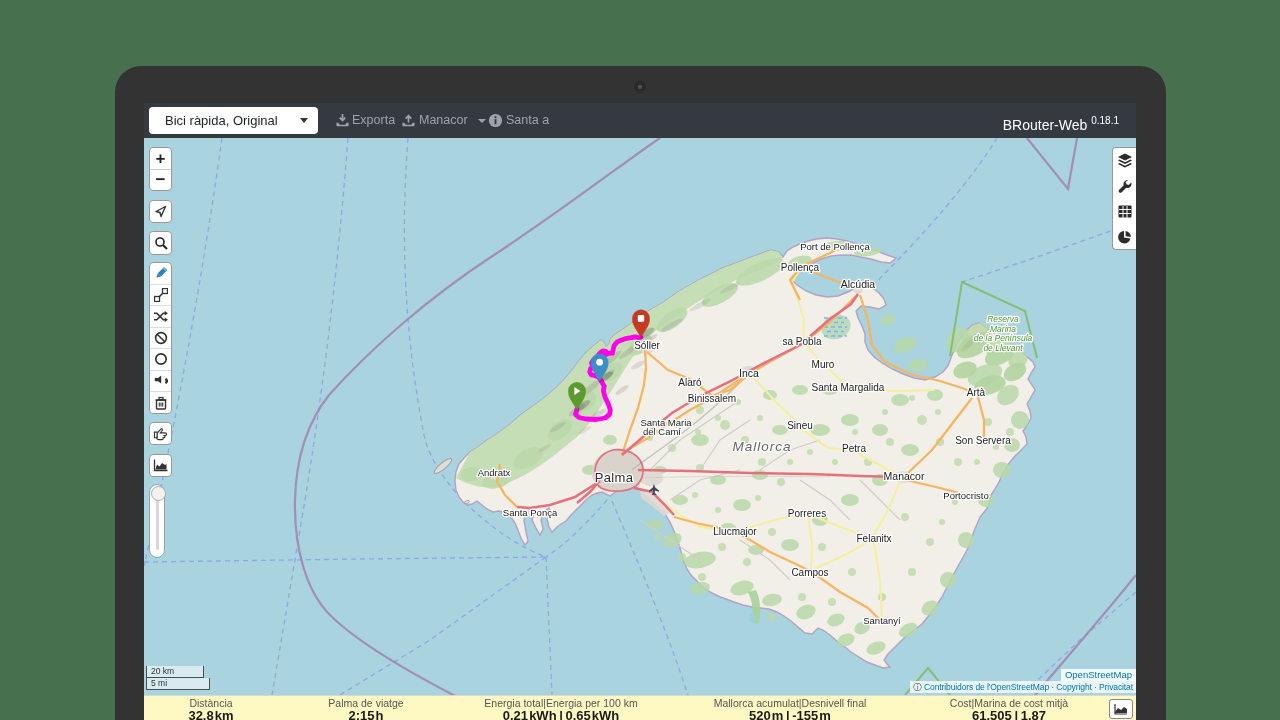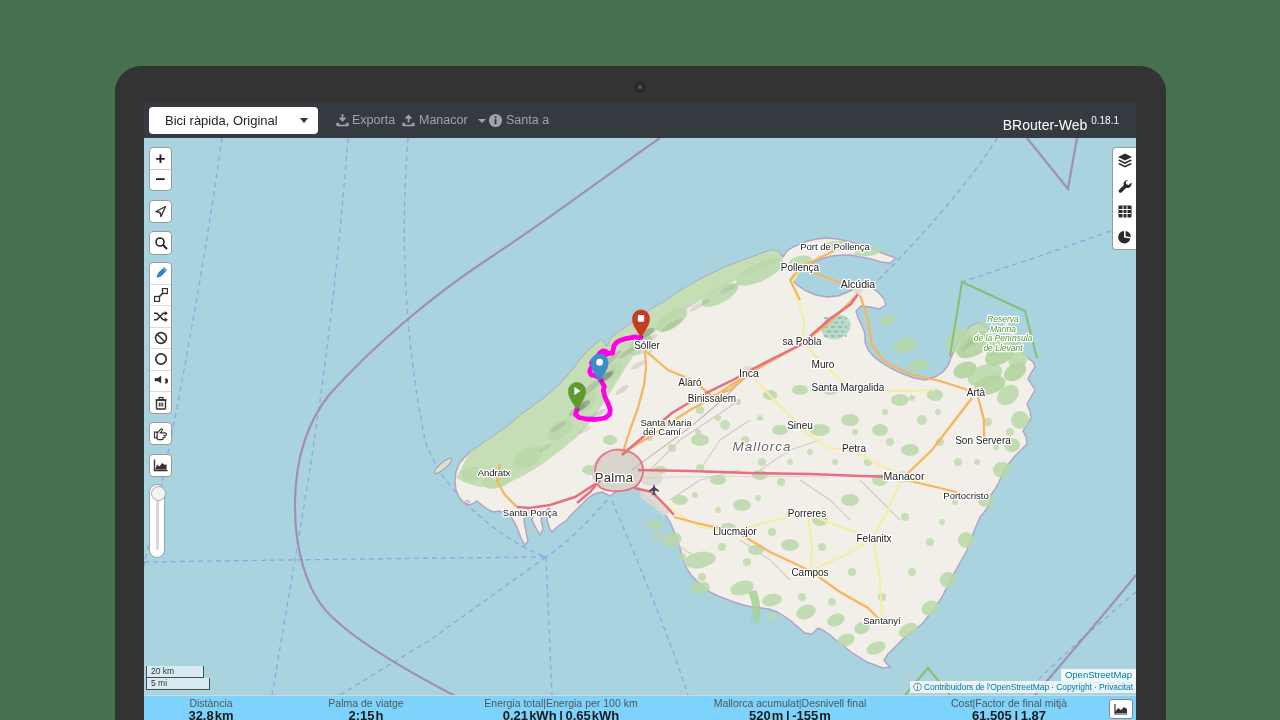--- a/index.html
+++ b/index.html
@@ -17,21 +17,21 @@
     box-sizing:border-box;}
   .sel .car{position:absolute;right:10px;top:11px;width:0;height:0;
     border-left:4.5px solid transparent;border-right:4.5px solid transparent;
     border-top:5px solid #333;}
   .nitem{position:absolute;top:0;height:35px;line-height:35px;color:#9ea4a9;font-size:12.5px;}
   .brand{position:absolute;right:17px;top:0;height:35px;line-height:35px;color:#fff;
     font-size:14px;}
   .brand sup{font-size:10px;color:#fff;}
   .mapwrap{position:absolute;left:0;top:35px;width:992px;height:557px;background:#a9d3de;
     overflow:hidden;}
-  .stats{position:absolute;left:0;top:592px;width:992px;height:25px;background:#7dd3fc;
+  .stats{position:absolute;left:0;top:592px;width:992px;height:25px;background:#fef9c3;
     border-top:1px solid #d7d7d7;box-sizing:border-box;}
   .scol{position:absolute;text-align:center;transform:translateX(-50%);}
   .slab{font-size:10.5px;line-height:10px;color:#555;white-space:nowrap;}
   .sval{font-size:13px;line-height:12px;font-weight:bold;color:#1a1a1a;white-space:nowrap;margin-top:2px;}
 </style>
 </head>
 <body>
 <div class="frame">
   <div class="cam">
       <i></i>
@@ -474,21 +474,21 @@
         </div>
       <div class="scol" style="left:417px;top:2px">
           <div class="slab">Energia total|Energia per 100 km</div>
           <div class="sval">0.21 kWh | 0.65 kWh</div>
         </div>
       <div class="scol" style="left:646px;top:2px">
           <div class="slab">Mallorca acumulat|Desnivell final</div>
           <div class="sval">520 m | -155 m</div>
         </div>
       <div class="scol" style="left:865px;top:2px">
-          <div class="slab">Cost|Factor de final mitjà</div>
+          <div class="slab">Cost|Marina de cost mitjà</div>
           <div class="sval">61.505 | 1.87</div>
         </div>
       <div style="position:absolute;right:3px;top:3px;width:24px;height:20px;background:#fff;border:1px solid #888;border-radius:3px;box-sizing:border-box">
         <svg width="14" height="12" viewBox="0 0 14 12" style="margin:3px 4px">
             <path d="M1 1v10h12" stroke="#333" stroke-width="1.2" fill="none"></path>
             <path d="M1 9l3-4 3 2 3-3 3 2v4H1z" fill="#333"></path>
           </svg>
       </div>
     </div>
   </div>

